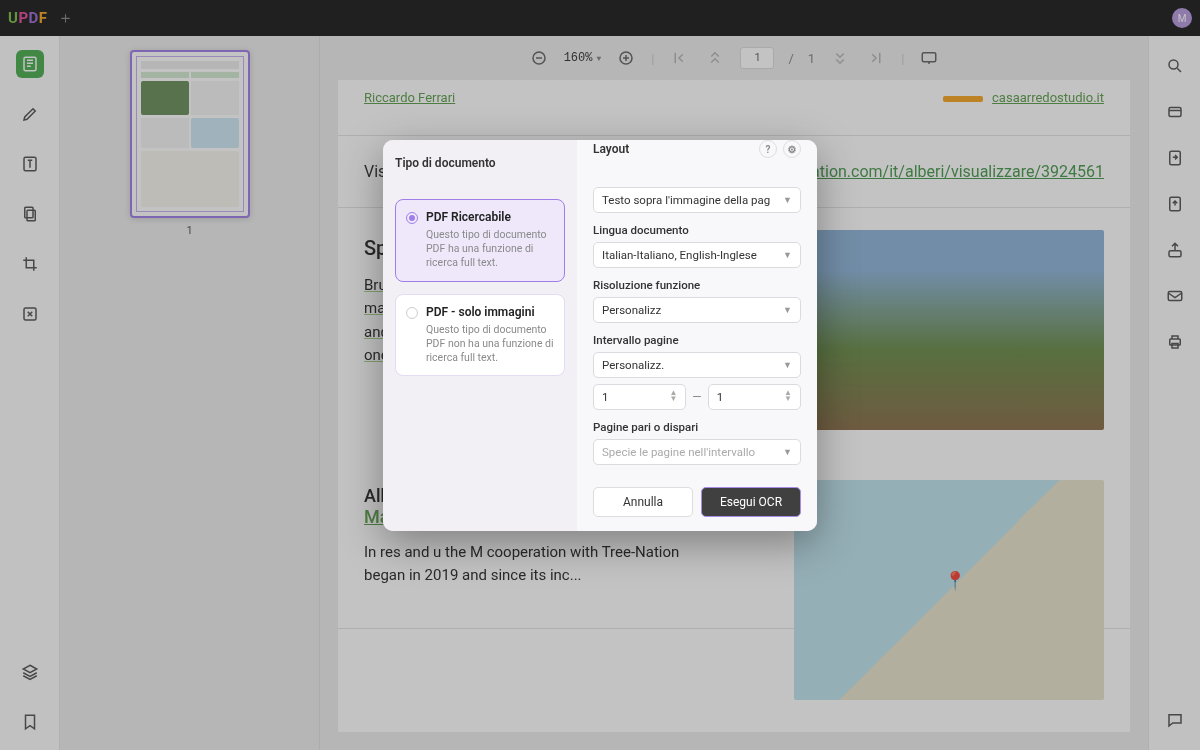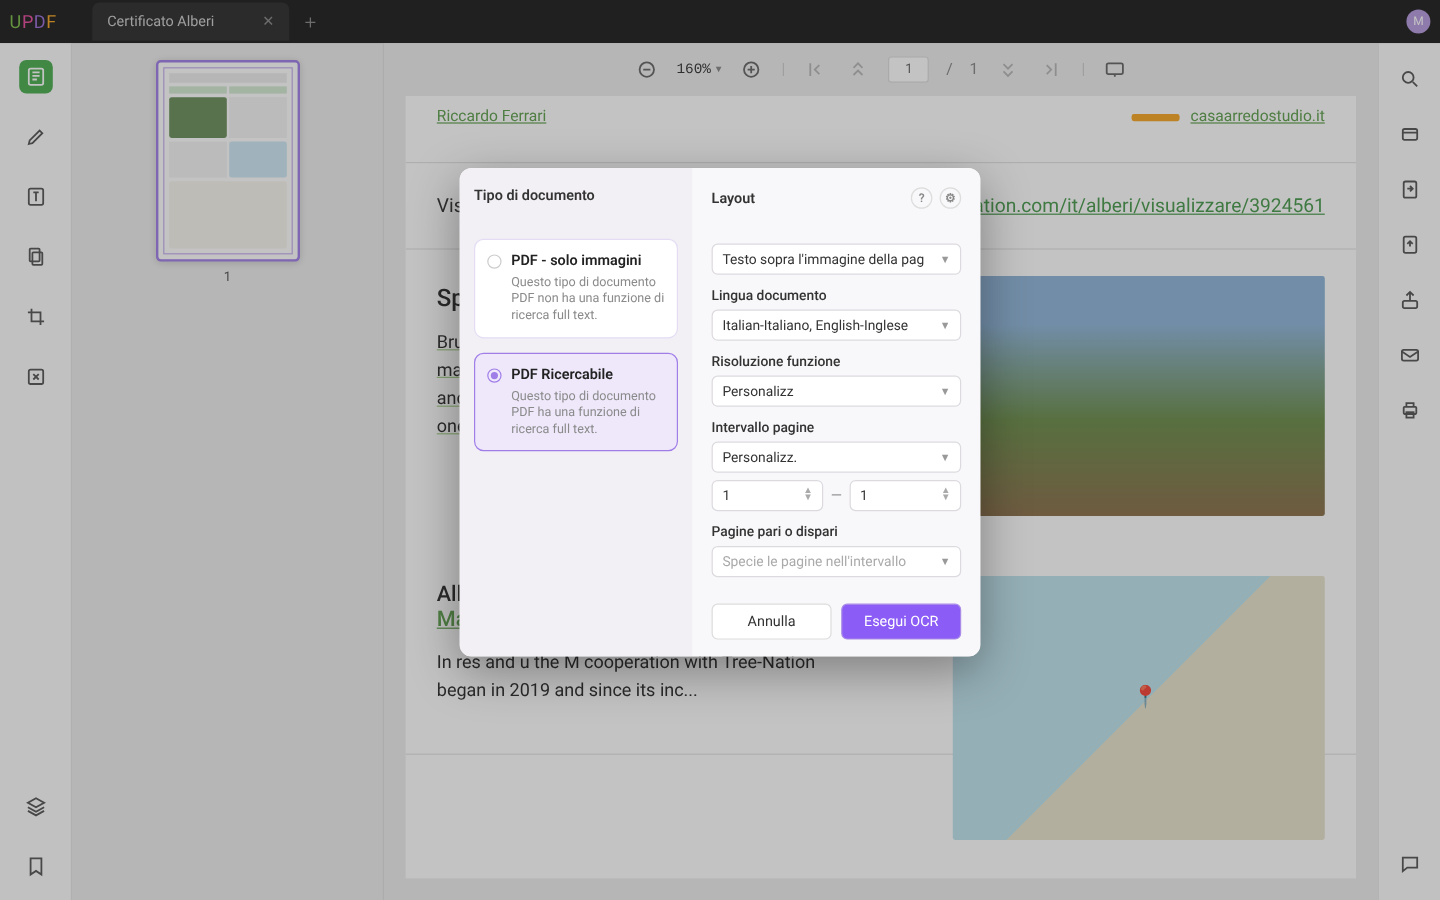--- a/index.html
+++ b/index.html
@@ -14,21 +14,21 @@
     color: #333;
   }
   
   .titlebar {
     height: 36px;
     background: #1e1e1e;
     display: flex;
     align-items: center;
     padding: 0 8px;
   }
-  .logo { font-weight:400; font-size:15px; letter-spacing:0.5px; }
+  .logo { font-weight:700; font-size:15px; letter-spacing:0.5px; }
   .logo .u { color:#7cbd4a; }
   .logo .p { color:#e74c9e; }
   .logo .d { color:#9b6dd7; }
   .logo .f { color:#f5a623; }
   .tab {
     margin-left: 30px;
     background:#2d2d2d;
     color:#ccc;
     padding:6px 12px;
     border-radius:6px 6px 0 0;
@@ -198,21 +198,21 @@
     overflow:hidden;
     font-size:12px;
   }
   .modal-left {
     width:194px;
     background:#f2f0f4;
     padding:16px 12px;
   }
   .modal-right {
     flex:1;
-    padding:16px 16px 14px;
+    padding:0 16px 14px;
     background:#f8f7f9;
   }
   .m-title { font-size:12px; font-weight:600; color:#333; margin-bottom:29px; display:flex; justify-content:space-between; align-items:center;}
   .opt-card {
     background:#fff;
     border:1.5px solid #e4dcf5;
     border-radius:8px;
     padding:10px 10px 10px 30px;
     margin-bottom:12px;
     position:relative;
@@ -247,38 +247,34 @@
     padding:5px 8px; font-size:11.5px; display:flex; justify-content:space-between;
   }
   .spin { color:#aaa; font-size:8px; line-height:6px; display:flex; flex-direction:column;}
   .dash { color:#888; }
   .modal-actions { display:flex; gap:8px; margin-top:22px;}
   .btn {
     flex:1; padding:7px 0; border-radius:5px; text-align:center;
     font-size:12px; cursor:pointer;
   }
   .btn-cancel { background:#fff; border:1px solid #ddd; color:#333;}
-  .btn-primary { background:#8b5cf6; color:#fff; border:1px solid #a98ce8;}
+  .btn-primary { background:#404040; color:#fff; border:1px solid #a98ce8;}
   .gear-ic, .help-ic {
     width:18px;height:18px;display:flex;align-items:center;justify-content:center;
     color:#888;cursor:pointer;border:1px solid #ddd;border-radius:50%;font-size:10px;
   }
   .muted .select { color:#aaa; }
   svg { width:18px; height:18px; }
 </style>
 </head>
 <body>
 
 <div class="titlebar">
   <div class="logo">
     <span class="u">U</span><span class="p">P</span><span class="d">D</span><span class="f">F</span>
-  </div>
-  <div class="tab">
-    <span>Certificato Alberi</span>
-    <span class="tab-close">✕</span>
   </div>
   <span class="tab-add">＋</span>
   <div class="avatar">
     <span>M</span>
   </div>
 </div>
 
 <div class="app">
 
   <div class="sidebar-left">
@@ -493,29 +489,29 @@
           <path d="M4 5h16v11H9l-5 4V5z"></path>
         </svg>
     </div>
   </div>
 </div>
 
 <div class="overlay">
   <div class="modal">
     <div class="modal-left">
       <div class="m-title">Tipo di documento</div>
+      <div class="opt-card selected">
+        <span class="radio"></span>
+        <div class="opt-title">PDF Ricercabile</div>
+        <div class="opt-desc">Questo tipo di documento PDF ha una funzione di ricerca full text.</div>
+      </div>
       <div class="opt-card">
         <span class="radio" style="border-color:#ccc"></span>
         <div class="opt-title">PDF - solo immagini</div>
         <div class="opt-desc">Questo tipo di documento PDF non ha una funzione di ricerca full text.</div>
-      </div>
-      <div class="opt-card selected">
-        <span class="radio"></span>
-        <div class="opt-title">PDF Ricercabile</div>
-        <div class="opt-desc">Questo tipo di documento PDF ha una funzione di ricerca full text.</div>
       </div>
     </div>
     <div class="modal-right">
       <div class="m-title">
         <span>Layout</span>
         <span style="display:flex;gap:6px">
           <span class="help-ic">?</span>
           <span class="gear-ic">⚙</span>
         </span>
       </div>

